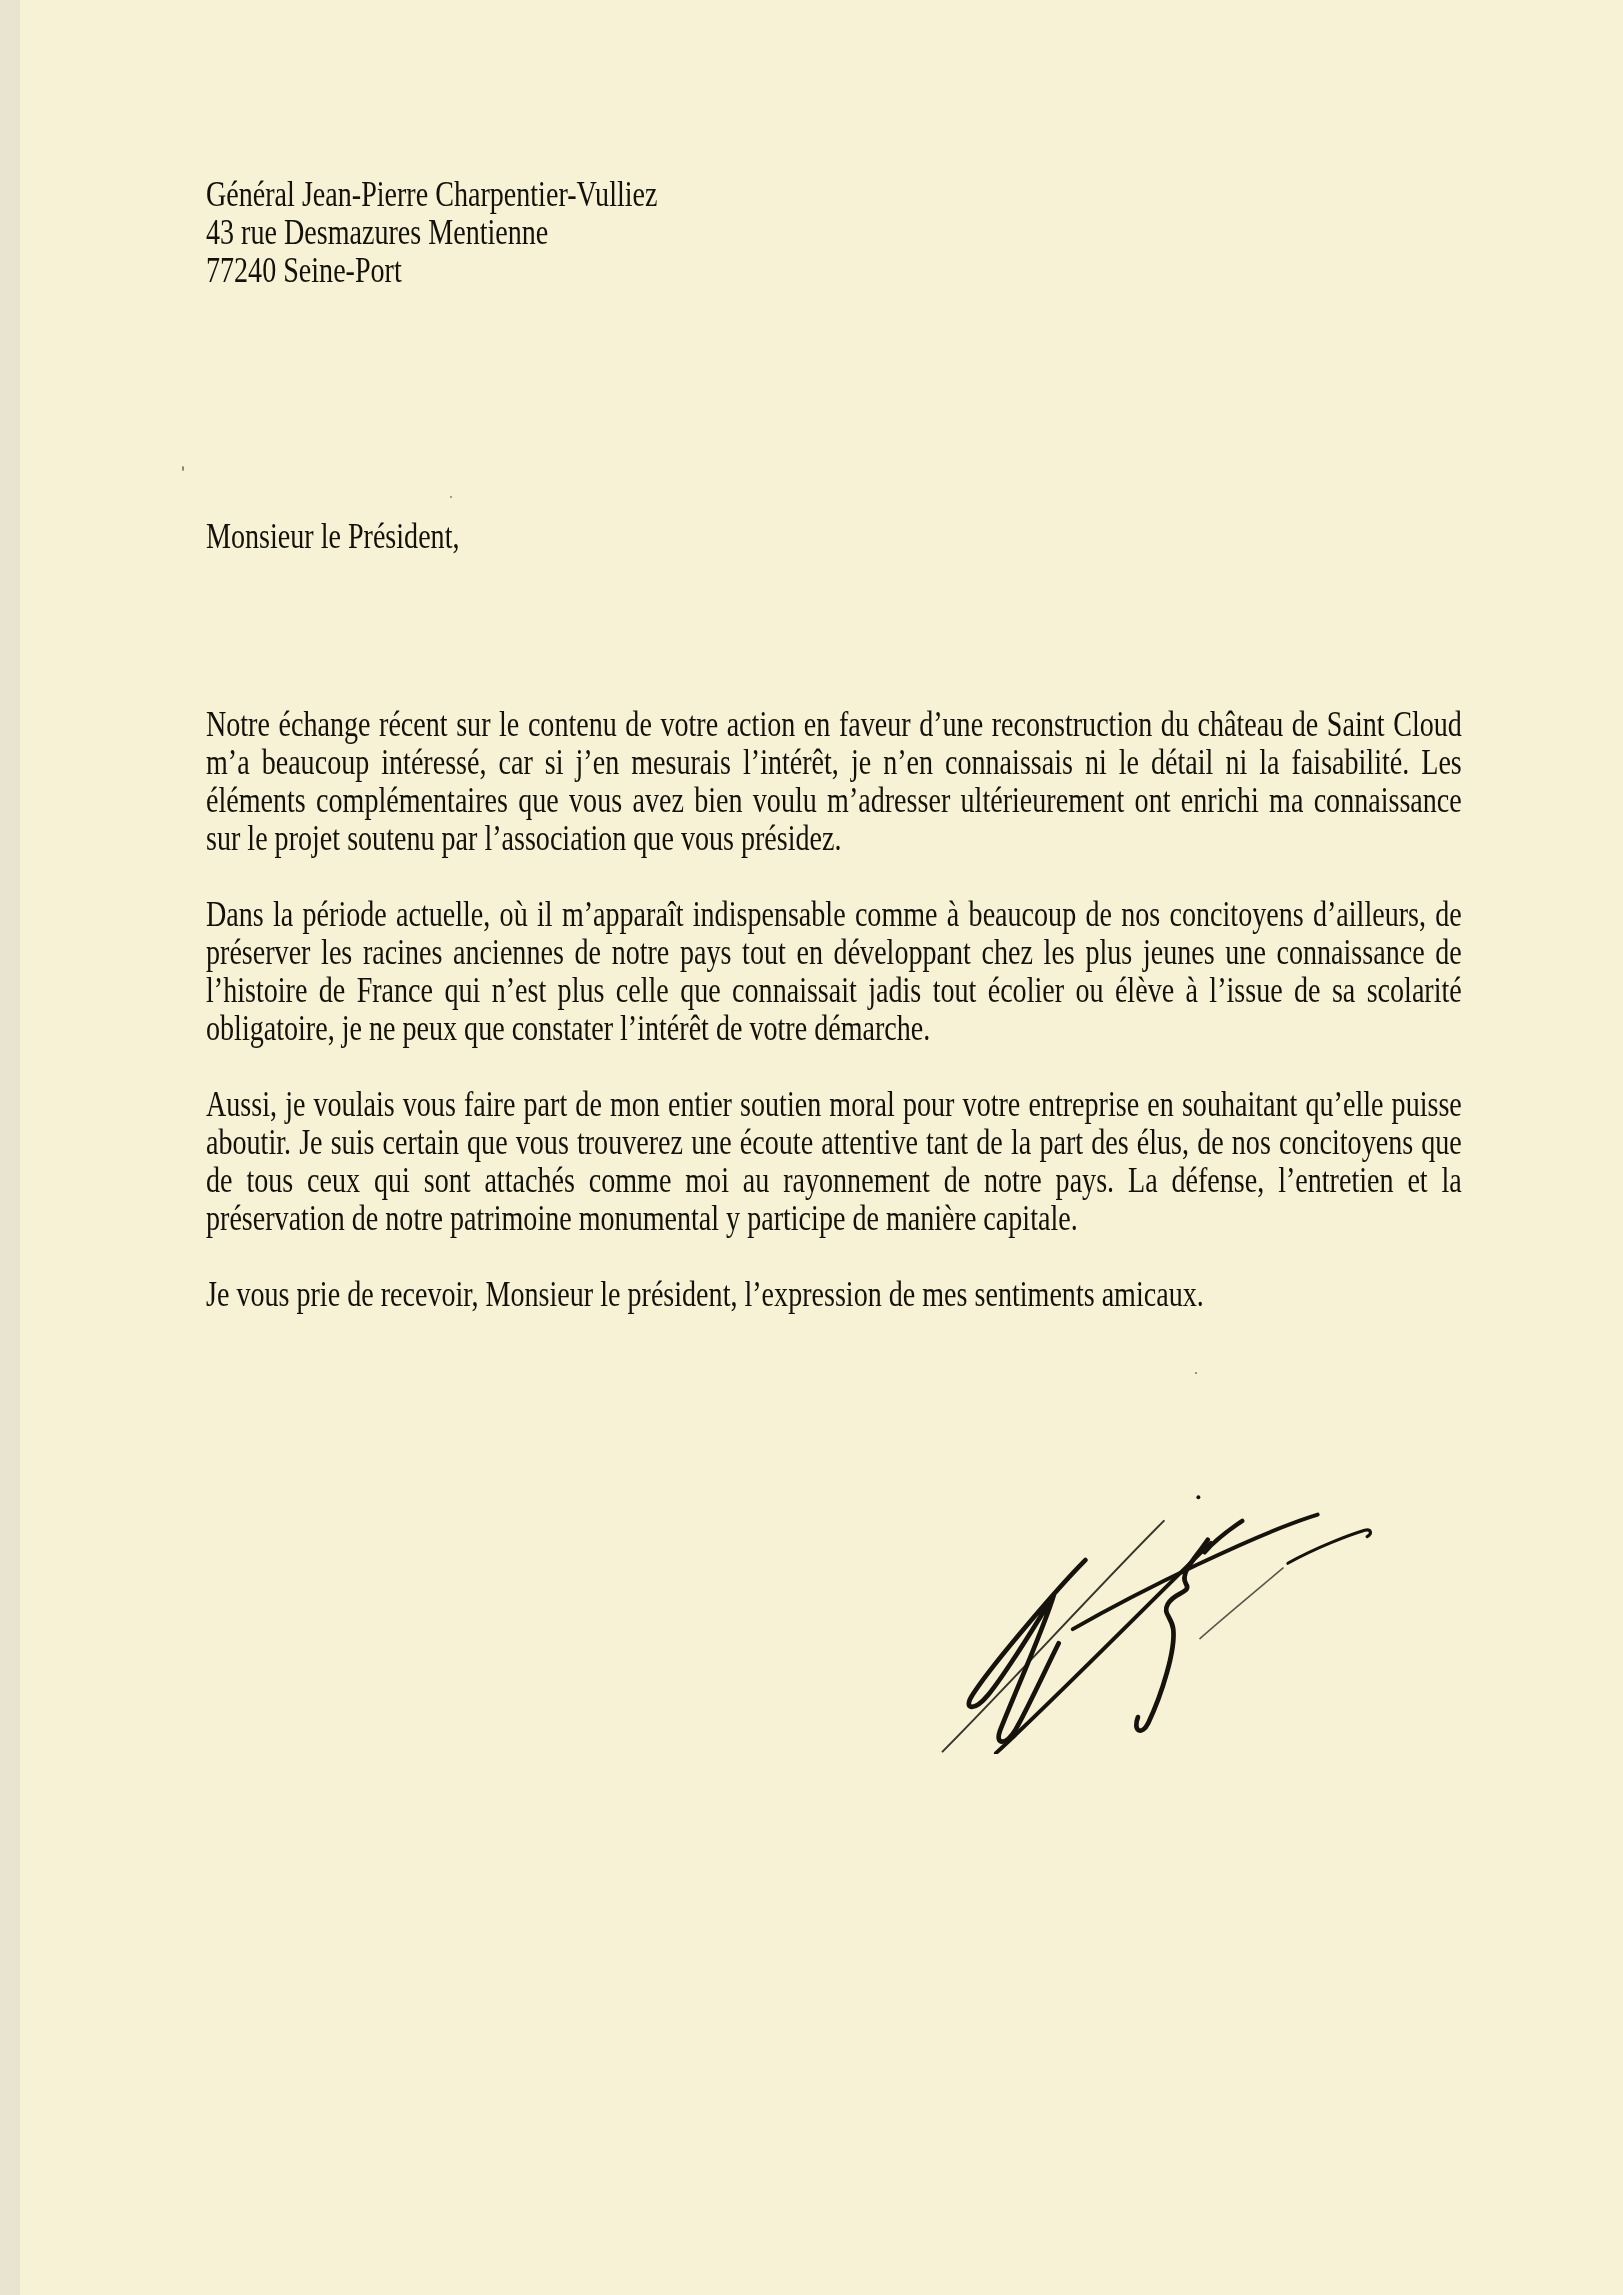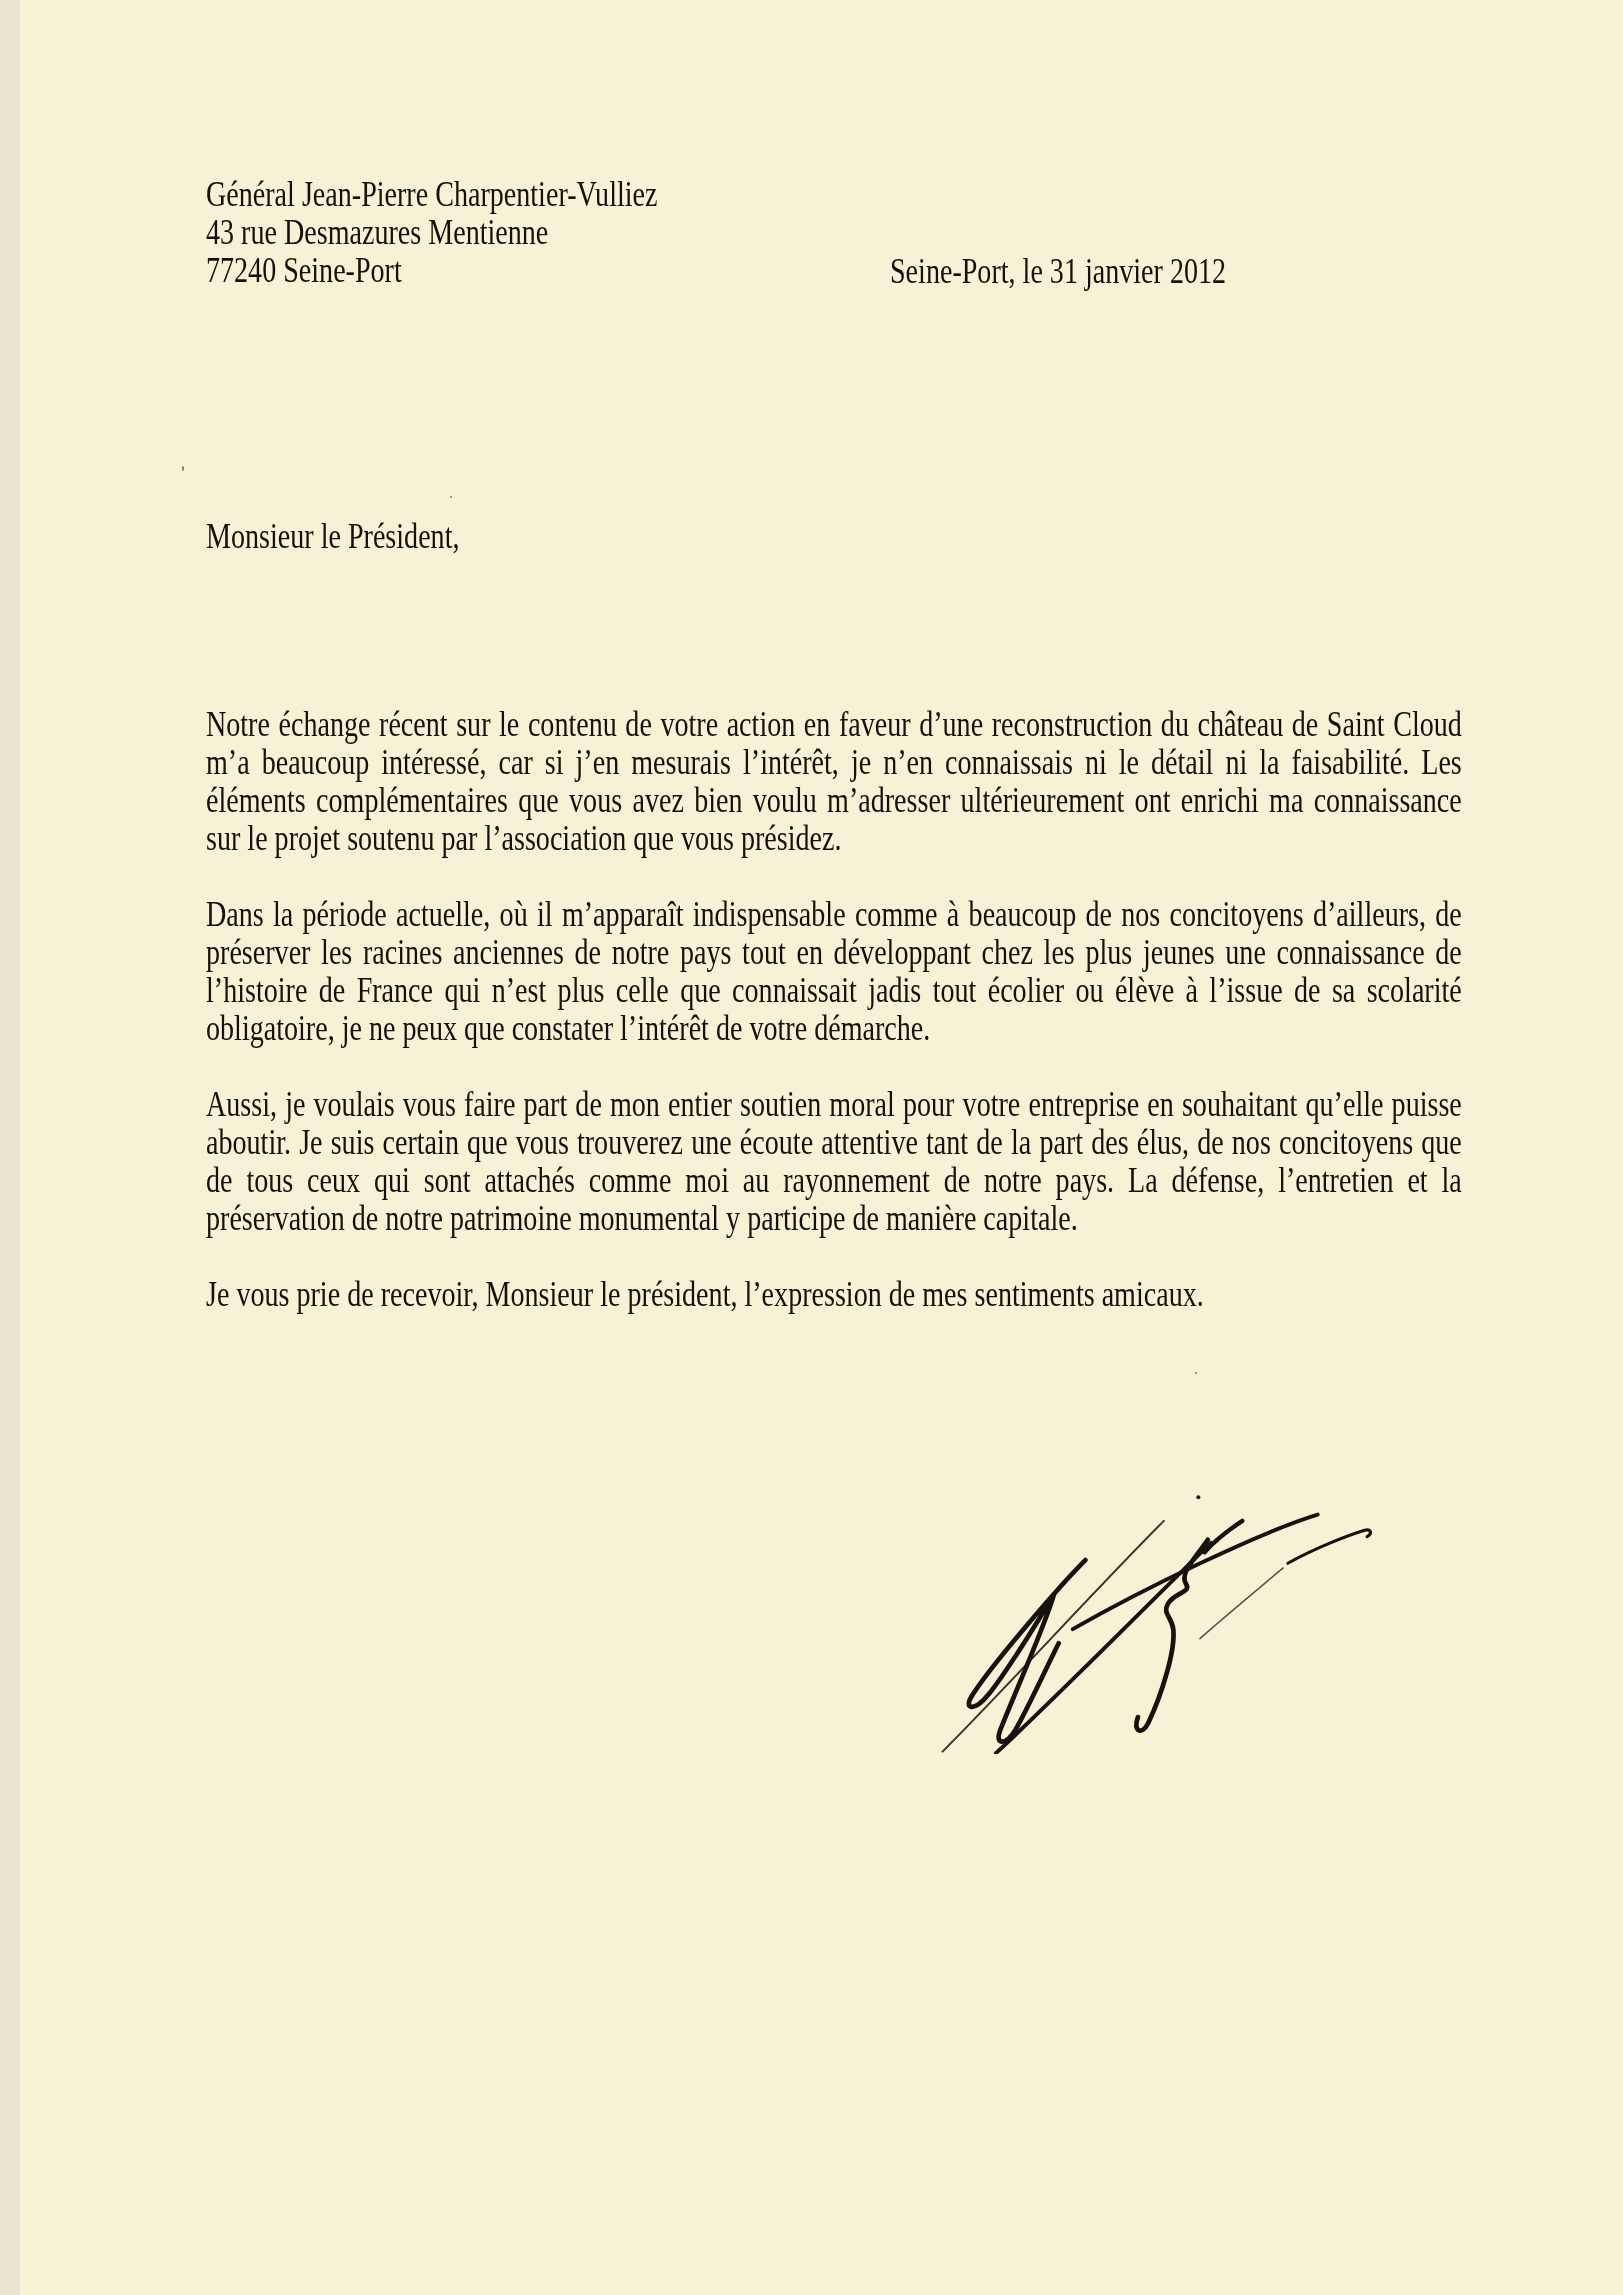--- a/index.html
+++ b/index.html
@@ -53,23 +53,20 @@
 <div class="page">
 
   <div class="abs sender">
     <span class="squeeze nowrap">
       <div>Général Jean-Pierre Charpentier-Vulliez</div>
       <div>43 rue Desmazures Mentienne</div>
       <div>77240 Seine-Port</div>
     </span>
   </div>
 
-  <div class="abs dateline">
-    <span class="squeeze nowrap">Seine-Port, le 31 janvier 2012</span>
-  </div>
 
   <div class="abs salutation">
     <span class="squeeze nowrap">Monsieur le Président,</span>
   </div>
 
   <div class="abs bodytext">
     <span class="squeeze">
       <p>Notre échange récent sur le contenu de votre action en faveur d’une reconstruction du château de Saint Cloud m’a beaucoup intéressé, car si j’en mesurais l’intérêt, je n’en connaissais ni le détail ni la faisabilité. Les éléments complémentaires que vous avez bien voulu m’adresser ultérieurement ont enrichi ma connaissance sur le projet soutenu par l’association que vous présidez.</p>
       <p>Dans la période actuelle, où il m’apparaît indispensable comme à beaucoup de nos concitoyens d’ailleurs, de préserver les racines anciennes de notre pays tout en développant chez les plus jeunes une connaissance de l’histoire de France qui n’est plus celle que connaissait jadis tout écolier ou élève à l’issue de sa scolarité obligatoire, je ne peux que constater l’intérêt de votre démarche.</p>
       <p>Aussi, je voulais vous faire part de mon entier soutien moral pour votre entreprise en souhaitant qu’elle puisse aboutir. Je suis certain que vous trouverez une écoute attentive tant de la part des élus, de nos concitoyens que de tous ceux qui sont attachés comme moi au rayonnement de notre pays. La défense, l’entretien et la préservation de notre patrimoine monumental y participe de manière capitale.</p>

